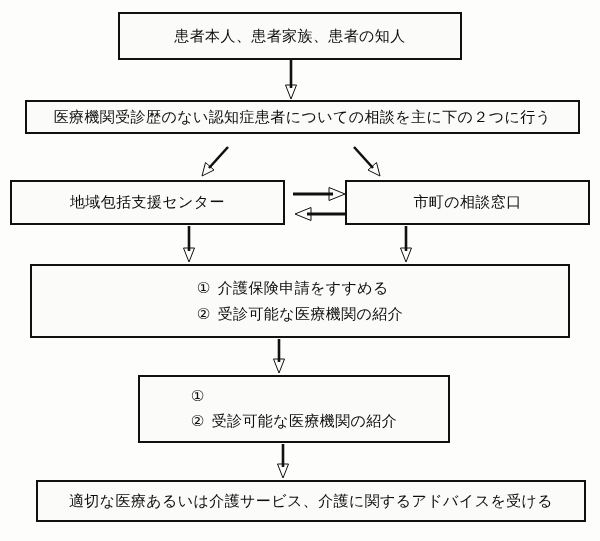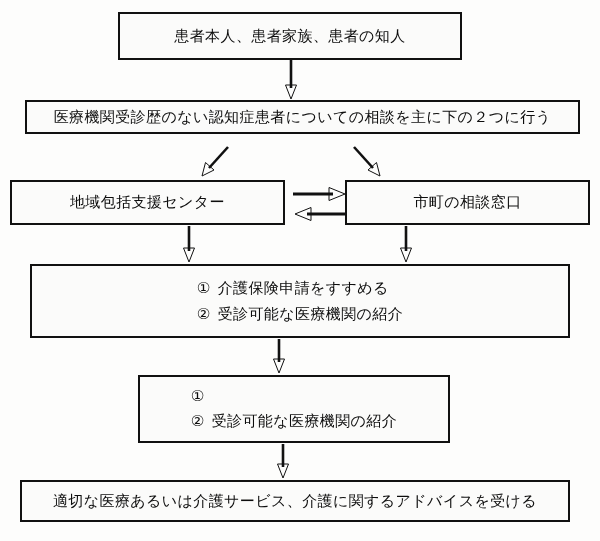--- a/index.html
+++ b/index.html
@@ -62,21 +62,21 @@
     fill: #111111;
     stroke: none;
   }
   
   #box-origin      { left: 118px; top: 12px;  width: 344px; height: 48px; }
   #box-consult     { left: 25px;  top: 100px; width: 555px; height: 34px; }
   #box-center      { left: 10px;  top: 180px; width: 275px; height: 45px; }
   #box-municipal   { left: 345px; top: 180px; width: 245px; height: 45px; }
   #box-actions     { left: 30px;  top: 264px; width: 540px; height: 74px; }
   #box-decisions   { left: 138px; top: 375px; width: 312px; height: 68px; }
-  #box-outcome     { left: 20px;  top: 480px; width: 550px; height: 42px; }
+  #box-outcome     { left: 36px;  top: 480px; width: 550px; height: 42px; }
 </style>
 </head>
 <body>
 
 <div id="canvas">
 
   <div class="box" id="box-origin">
     <span class="box-text">患者本人、患者家族、患者の知人</span>
   </div>
 

